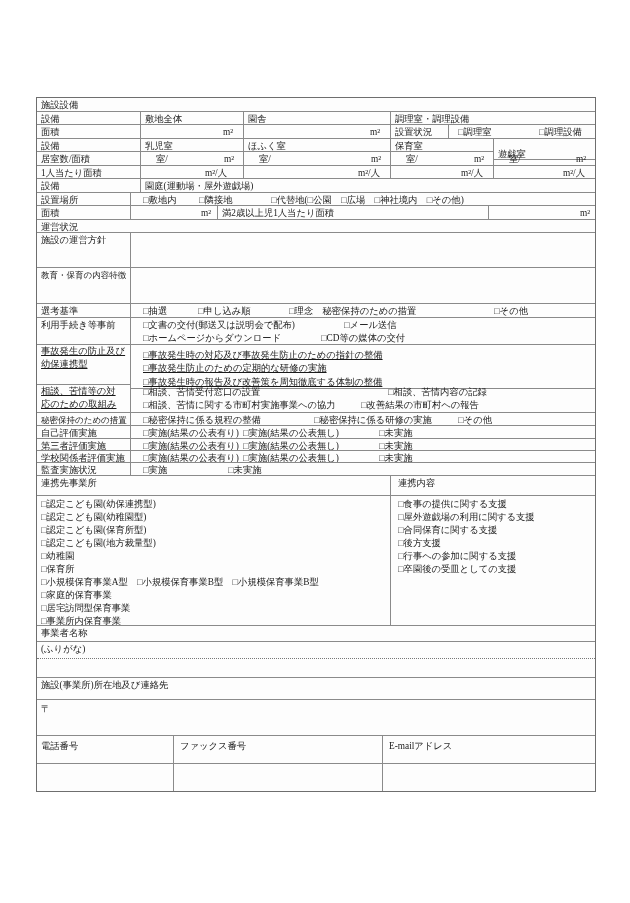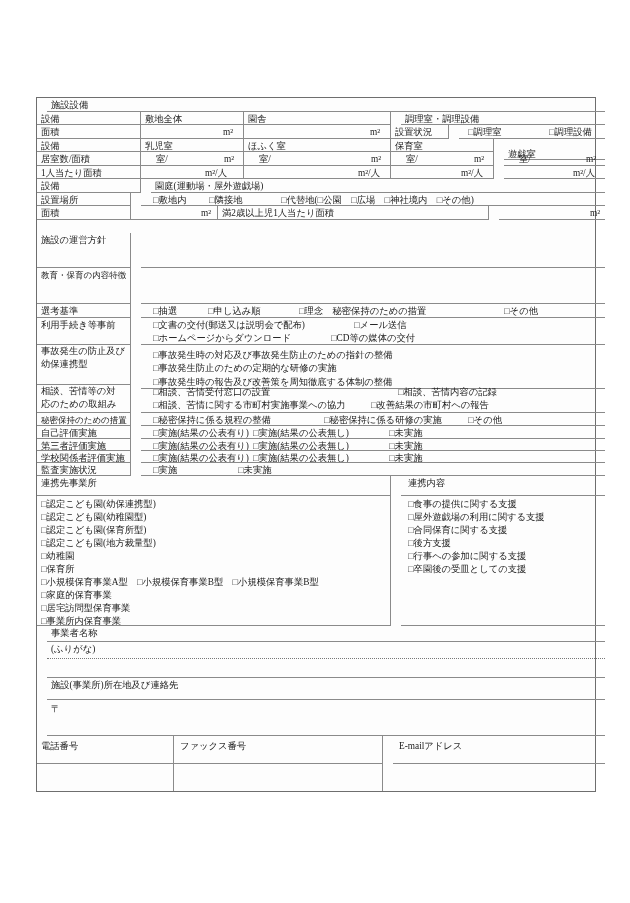--- a/index.html
+++ b/index.html
@@ -11,26 +11,26 @@
   #form-table{
     position:absolute;left:36px;top:97px;width:558px;height:693px;
     border:1.5px solid #6e6e6e;box-sizing:content-box;background:#fdfdfd;
   }
   .c{
     position:absolute;box-sizing:border-box;
     border-right:1px solid #8a8a8a;border-bottom:1px solid #8a8a8a;
     font-size:9.3px;line-height:12.5px;white-space:nowrap;overflow:hidden;
     padding:1px 4px 0 4px;
   }
-  .er{border-right:none;margin-left:10px;}
+  .er{border-right:none;}
   .eb{border-bottom:none;}
   .u{text-align:right;padding-right:10px;}
   .sm{font-size:8.5px;}
   .rel{padding:0;}
-  .ln{position:relative;height:13.4px;}
+  .ln{position:relative;height:13.4px;text-decoration:underline;}
   .opt{position:absolute;top:1px;white-space:nowrap;}
   .pair{display:flex;justify-content:space-between;padding:1px 9px 0 15px;}
   .list{padding-top:1.5px;line-height:13px;}
   .dotted{position:absolute;left:0;right:0;top:16px;border-top:1px dotted #777;}
 </style>
 </head>
 <body>
 
 <div id="form-table">
 
@@ -88,20 +88,21 @@
     <span class="opt" style="left:12px">□敷地内</span>
     <span class="opt" style="left:68px">□隣接地</span>
     <span class="opt" style="left:140px">□代替地(□公園　□広場　□神社境内　□その他)</span>
   </div>
 
   <div class="c" style="left:0;top:108px;width:94px;height:14px">面積</div>
   <div class="c u" style="left:94px;top:108px;width:87px;height:14px;padding-right:6px">m²</div>
   <div class="c" style="left:181px;top:108px;width:271px;height:14px">満2歳以上児1人当たり面積</div>
   <div class="c u er" style="left:452px;top:108px;width:106px;height:14px;padding-right:5px">m²</div>
 
+  <div class="c er" style="left:0;top:122px;width:558px;height:13px">運営状況</div>
 
   <div class="c" style="left:0;top:135px;width:94px;height:35px">施設の運営方針</div>
   <div class="c er" style="left:94px;top:135px;width:464px;height:35px"></div>
 
   <div class="c sm" style="left:0;top:170px;width:94px;height:36px">教育・保育の内容特徴</div>
   <div class="c er" style="left:94px;top:170px;width:464px;height:36px"></div>
 
   <div class="c" style="left:0;top:206px;width:94px;height:14px">選考基準</div>
   <div class="c er rel" style="left:94px;top:206px;width:464px;height:14px">
     <span class="opt" style="left:12px">□抽選</span>

